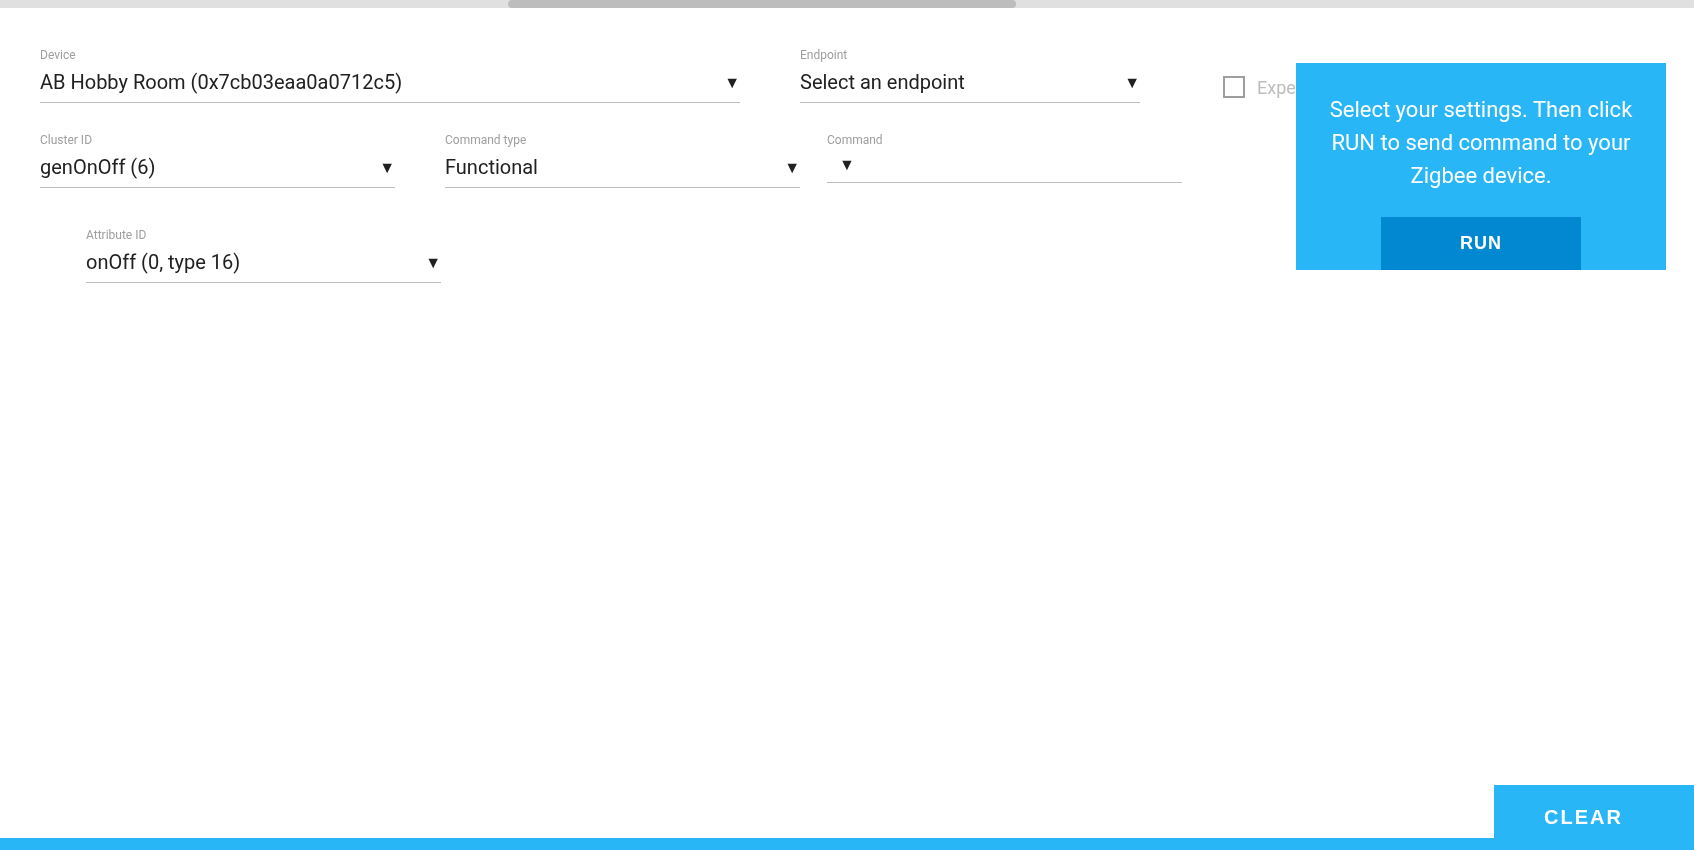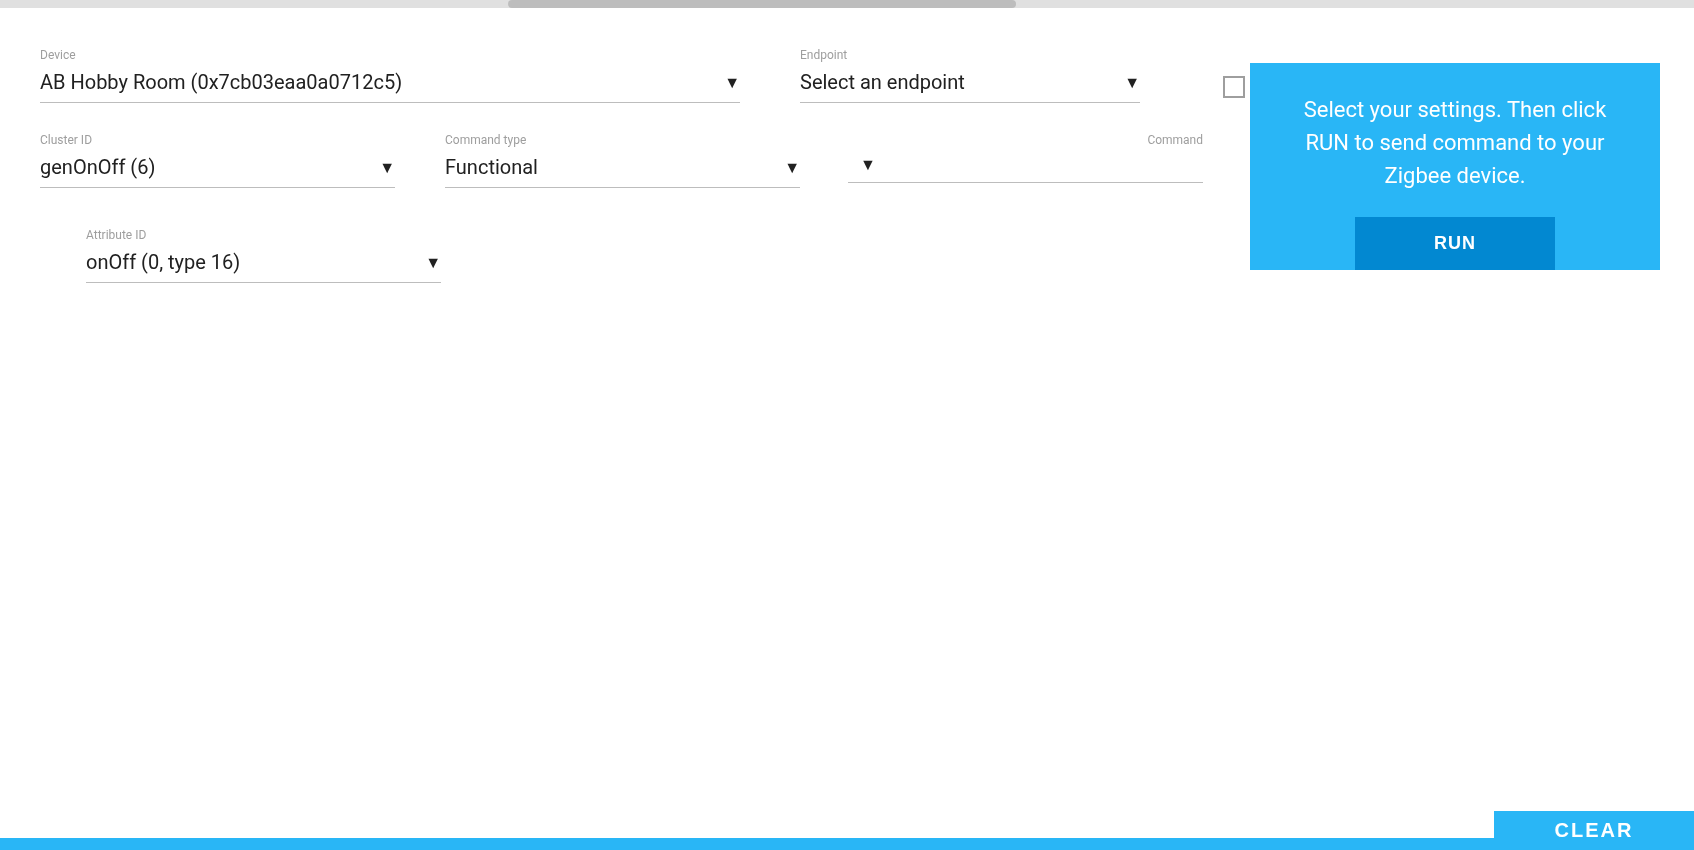--- a/index.html
+++ b/index.html
@@ -119,35 +119,34 @@
       margin-bottom: 40px;
     }
 
     .cluster-group {
       width: 355px;
       margin-right: 50px;
     }
 
     .command-type-group {
       width: 355px;
-      margin-right: 48px;
+      margin-right: 27px;
     }
 
     .command-group {
       width: 355px;
       margin-right: 40px;
-      text-align: right;
     }
 
     
     .blue-panel {
       position: absolute;
-      right: 34px;
+      right: 28px;
       top: 55px;
-      width: 410px;
+      width: 370px;
       background: #29b6f6;
       padding: 30px 30px 0 30px;
       display: flex;
       flex-direction: column;
       align-items: center;
     }
 
     .blue-panel-text {
       color: white;
       font-size: 22px;
@@ -208,24 +207,24 @@
     .clear-button {
       position: absolute;
       bottom: 0;
       right: 0;
       background: #29b6f6;
       color: white;
       font-size: 20px;
       font-weight: 700;
       letter-spacing: 2px;
       border: none;
-      padding: 8px 50px;
+      padding: 21px 50px;
       cursor: pointer;
       width: 200px;
-      text-align: center;
+      text-align: left;
     }
 
     
     .bottom-bar {
       position: absolute;
       bottom: 0;
       left: 0;
       right: 0;
       height: 12px;
       background: #29b6f6;

